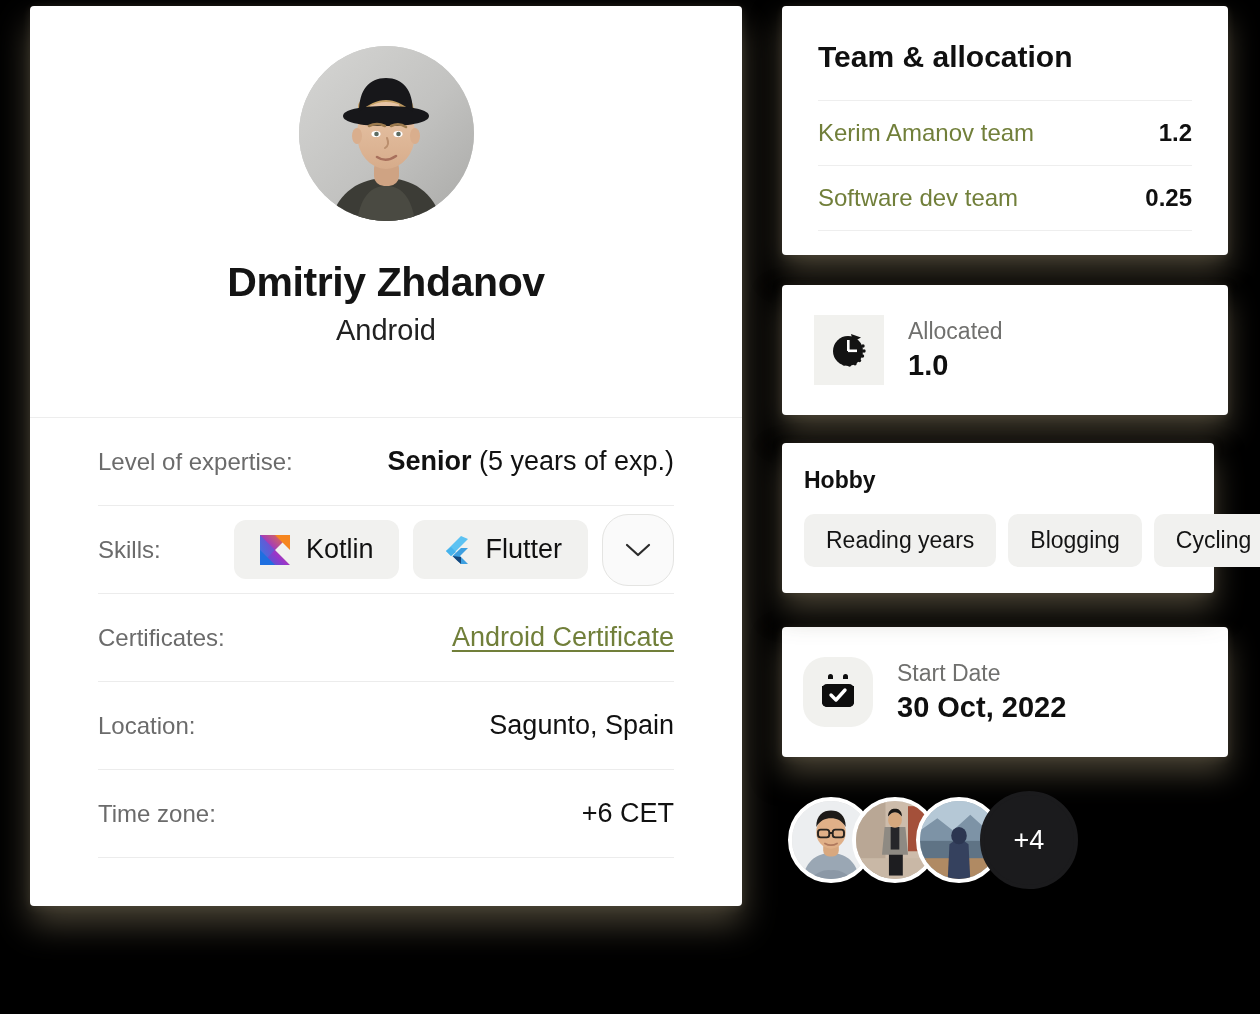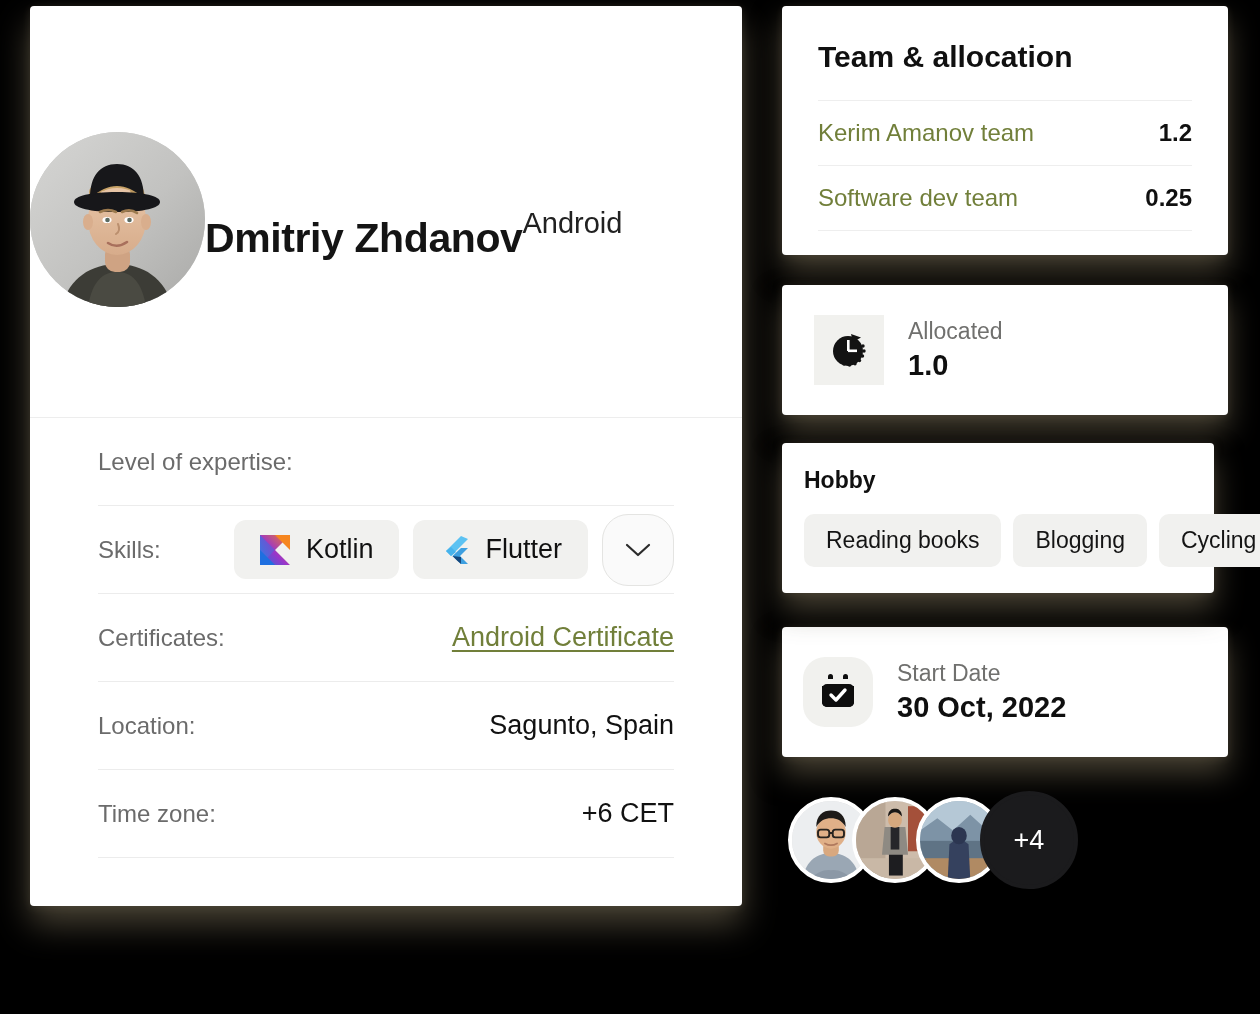--- a/index.html
+++ b/index.html
@@ -18,21 +18,21 @@
     width: 712px; height: 900px;
     background: #ffffff;
     border-radius: 4px;
     box-shadow: 0 18px 34px rgba(92,84,66,0.78),
                 0 2px 10px rgba(60,55,45,0.55);
     overflow: hidden;
   }
   .profile-header {
     padding: 40px 0 0 0;
     display: flex;
-    flex-direction: row;
+    flex-direction: column;
     align-items: center;
     border-bottom: 1px solid #ededed;
     padding-bottom: 24px;
     height: 412px;
   }
   .avatar-big {
     width: 175px; height: 175px;
     border-radius: 50%;
     overflow: hidden;
     background: #c9c9c7;
@@ -293,20 +293,21 @@
         </svg>
       </div>
       <div class="profile-name">Dmitriy Zhdanov</div>
       <div class="profile-role">Android</div>
     </div>
 
     <div class="details">
 
       <div class="detail-row">
         <span class="detail-label">Level of expertise:</span>
+        <span class="detail-value"><b>Senior</b><span> (5 years of exp.)</span></span>
       </div>
 
       <div class="detail-row">
         <span class="detail-label">Skills:</span>
         <span class="skills-wrap">
           <span class="skill-chip">
             <span class="skill-icon">
               <svg viewBox="0 0 60 60">
                 <defs>
                   <linearGradient id="kt" x1="0" y1="1" x2="1" y2="0">
@@ -398,21 +399,21 @@
       </span>
       <span>
         <div class="stat-label">Allocated</div>
         <div class="stat-value">1.0</div>
       </span>
     </div>
 
     <div class="card hobby-card">
       <div class="hobby-title">Hobby</div>
       <div class="hobby-chips">
-        <span class="hobby-chip">Reading books</span>
+        <span class="hobby-chip">Reading years</span>
         <span class="hobby-chip">Blogging</span>
         <span class="hobby-chip">Cycling</span>
       </div>
     </div>
 
     <div class="card stat-card date-card">
       <span class="stat-icon rounded">
         <svg width="42" height="42" viewBox="0 0 42 42">
           <rect x="5" y="8" width="32" height="28" rx="5" fill="#0d0d0d"></rect>
           <rect x="11" y="3" width="5" height="9" rx="2.5" fill="#0d0d0d"></rect>

